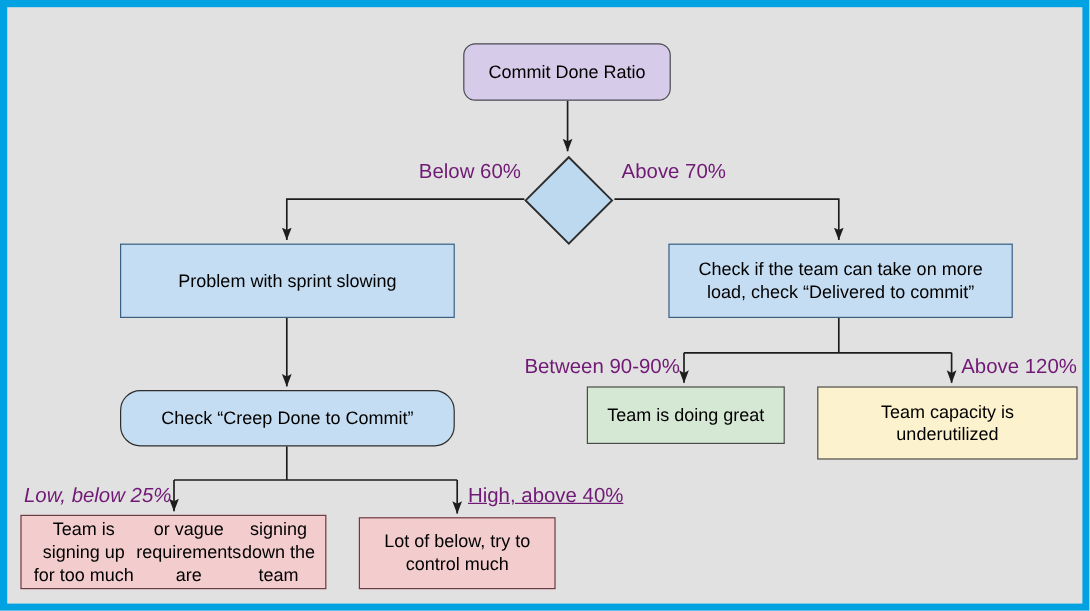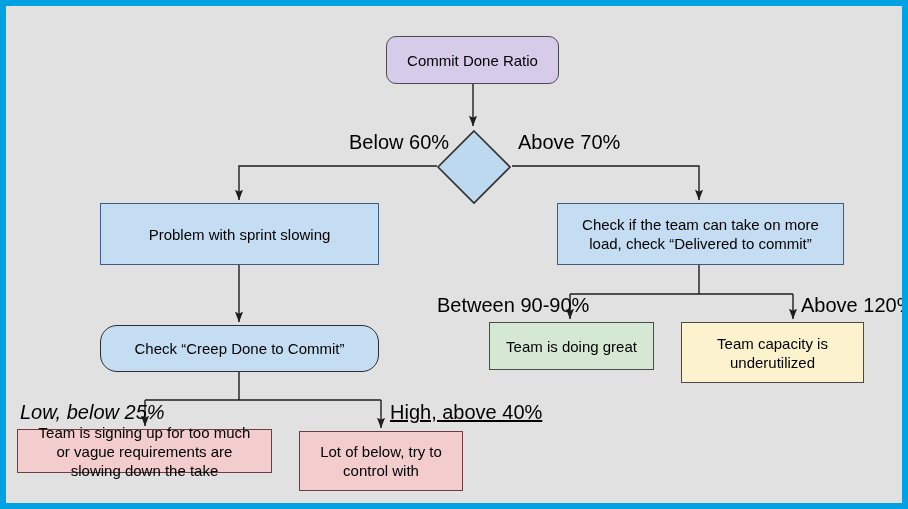--- a/index.html
+++ b/index.html
@@ -42,23 +42,23 @@
     border-radius: 10px;
   }
   .node-process {
     border-radius: 0;
   }
   .node-rounded {
     border-radius: 17px;
   }
   .edge-label {
     position: absolute;
-    font-size: 20px;
+    font-size: 17px;
     line-height: 17px;
-    color: #000000;
+    color: #701a75;
     white-space: nowrap;
     z-index: 4;
     text-align: right;
   }
   .diamond-wrap {
     position: absolute;
     z-index: 3;
   }
 </style>
 </head>
@@ -121,32 +121,32 @@
     <span>Check “Creep Done to Commit”</span>
   </div>
 
   <div class="edge-label" style="left:431px; top:291px;">Between 90-90%</div>
   <div class="edge-label" style="left:795px; top:291px;">Above 120%</div>
 
   <div class="node node-process" style="left:483px; top:316px; width:165px; height:48px; background:#d5e8d4; border:1.6px solid #4a4a4a;">
     <span>Team is doing great</span>
   </div>
 
-  <div class="node node-process" style="left:675px; top:316px; width:183px; height:61px; background:#fdf2ce; border:1.6px solid #4a4a4a; flex-direction:column;">
+  <div class="node node-process" style="left:675px; top:316px; width:217px; height:61px; background:#fdf2ce; border:1.6px solid #4a4a4a; flex-direction:column;">
     <span>Team capacity is</span>
     <span>underutilized</span>
   </div>
 
   <div class="edge-label" style="left:14px; top:398px;font-style:italic;">Low, below 25%</div>
   <div class="edge-label" style="left:384px; top:398px;text-decoration:underline;">High, above 40%</div>
 
-  <div class="node node-process" style="left:11px; top:423px; width:255px; height:44px; background:#f3ccce; border:1.6px solid #6b3d44; flex-direction:column;">
+  <div class="node node-process" style="left:11px; top:423px; width:255px; height:62px; background:#f3ccce; border:1.6px solid #6b3d44; flex-direction:row;">
     <span>Team is signing up for too much</span>
     <span>or vague requirements are</span>
-    <span>slowing down the take</span>
+    <span>signing down the team</span>
   </div>
 
   <div class="node node-process" style="left:293px; top:425px; width:164px; height:60px; background:#f3ccce; border:1.6px solid #6b3d44; flex-direction:column;">
     <span>Lot of below, try to</span>
-    <span>control with</span>
+    <span>control much</span>
   </div>
 
 </div>
 
 </body></html>

